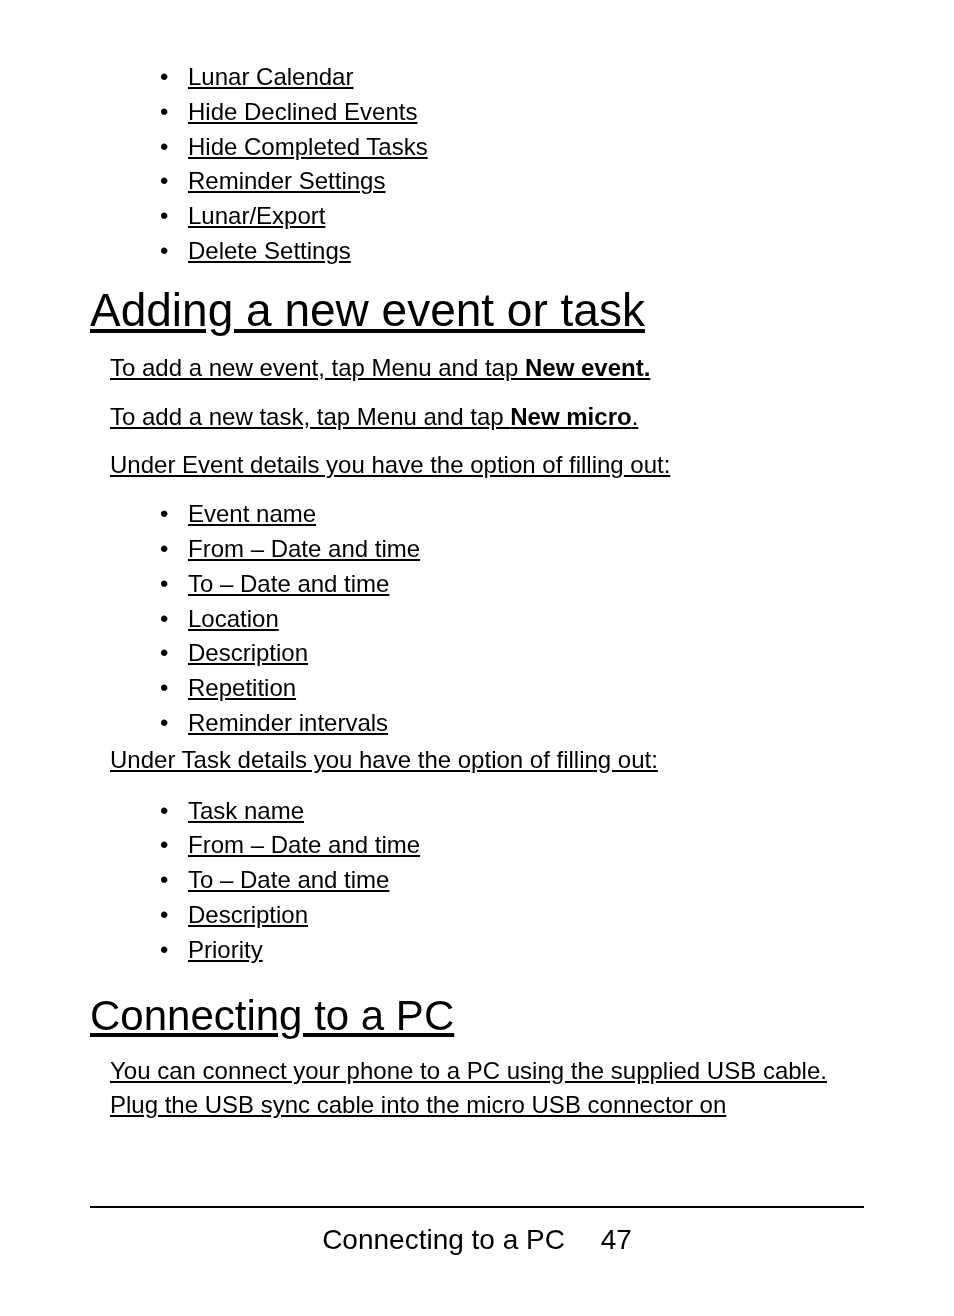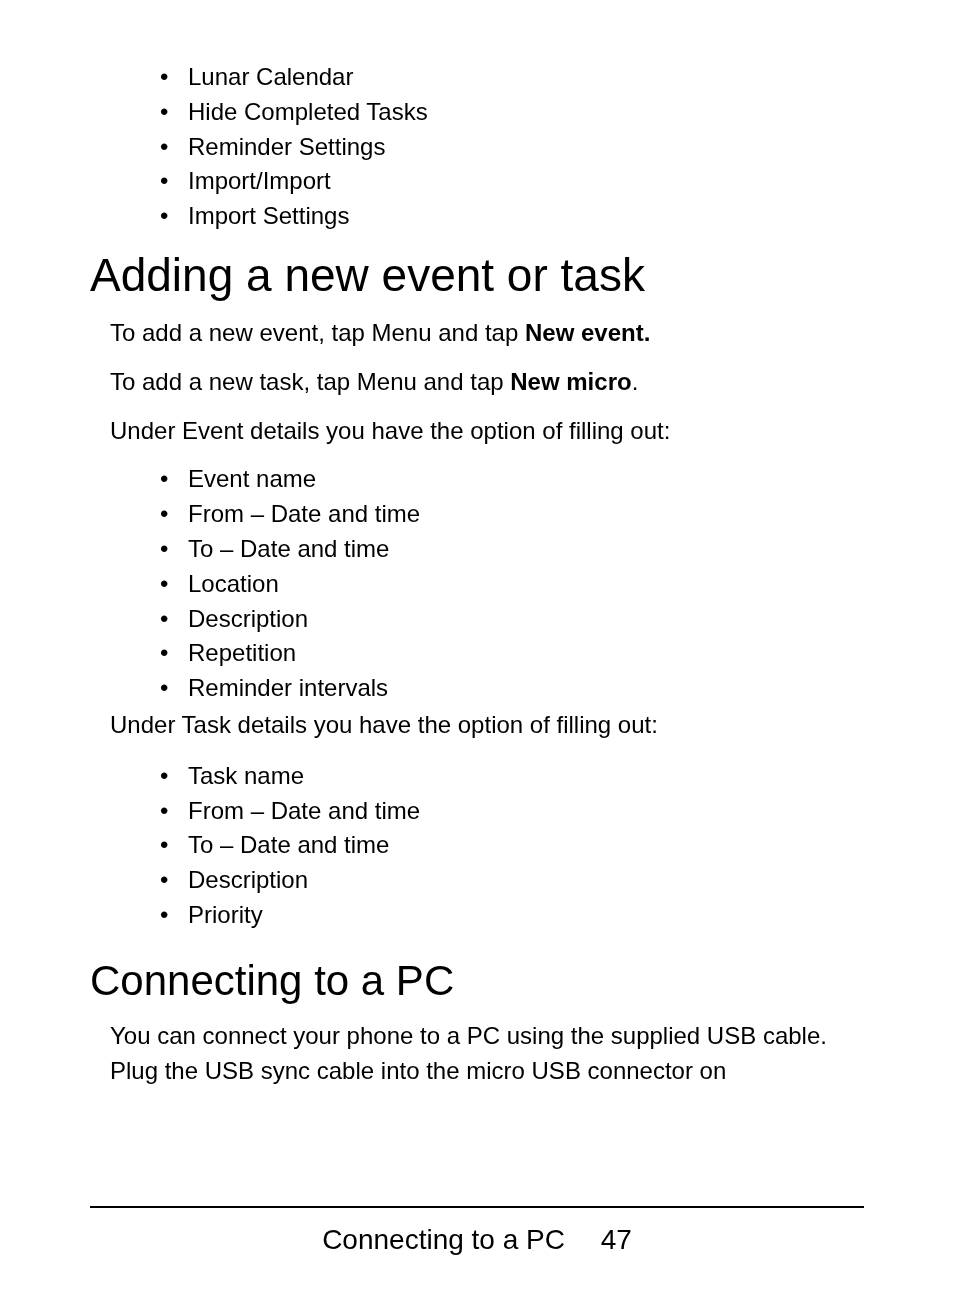--- a/index.html
+++ b/index.html
@@ -9,20 +9,21 @@
     background: #ffffff;
     font-family: "Segoe UI", "Lucida Sans", "Lucida Grande", Arial, sans-serif;
     color: #000000;
   }
   .page {
     box-sizing: border-box;
     width: 954px;
     min-height: 1316px;
     padding: 60px 90px 28px 90px;
     position: relative;
+    text-decoration: underline;
   }
   ul.feature-list {
     margin: 0 0 14px 0;
     padding-left: 70px;
     list-style: none;
   }
   ul.feature-list li {
     position: relative;
     font-size: 24px;
     line-height: 1.45;
@@ -77,24 +78,25 @@
     font-size: 28px;
   }
 </style>
 </head>
 <body>
 
 <div class="page">
 
   <ul class="feature-list">
     <li>Lunar Calendar</li>
+    <li>Hide Declined Events</li>
     <li>Hide Completed Tasks</li>
     <li>Reminder Settings</li>
-    <li>Import/Import</li>
-    <li>Import Settings</li>
+    <li>Lunar/Export</li>
+    <li>Delete Settings</li>
   </ul>
 
   <h2 class="subheading">Adding a new event or task</h2>
 
   <p class="body">
     <span>To add a new event, tap Menu and tap </span><span class="bold">New event.</span>
   </p>
 
   <p class="body">
     <span>To add a new task, tap Menu and tap </span><span class="bold">New micro</span><span>.</span>

